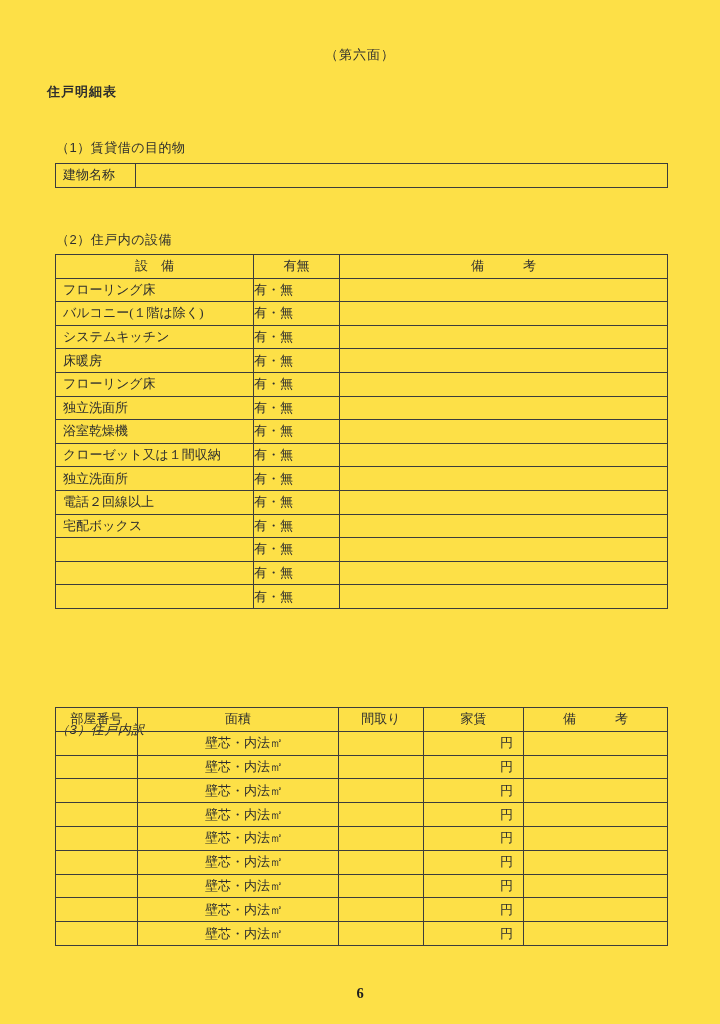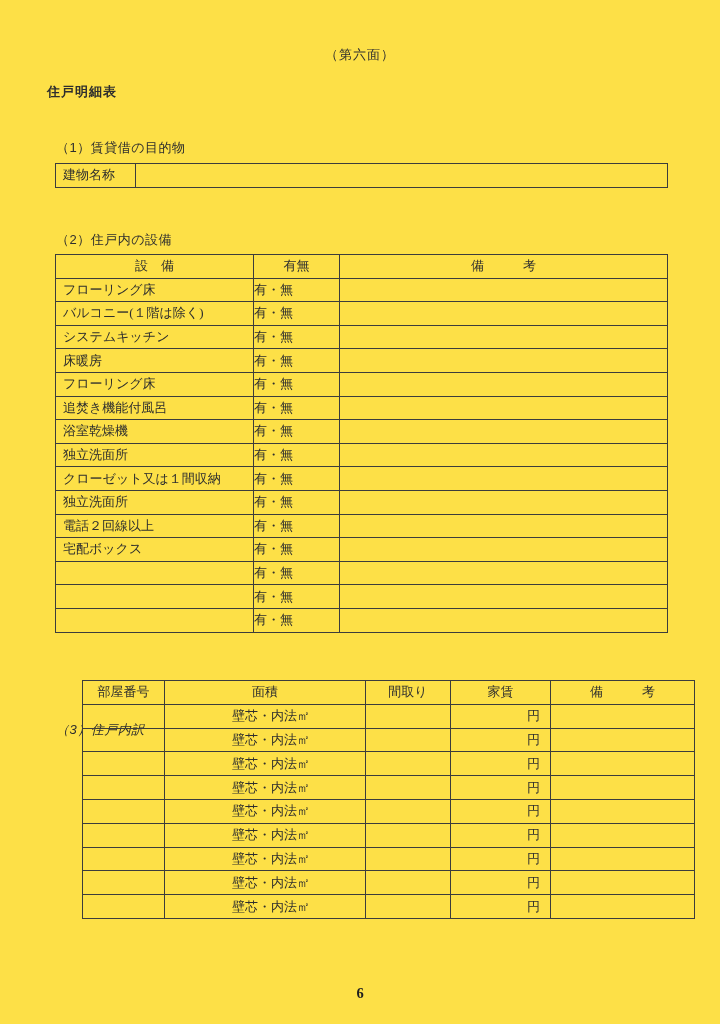--- a/index.html
+++ b/index.html
@@ -34,21 +34,21 @@
   td,th{
     border:1px solid #3c3c3c;
     padding:0;margin:0;
     font-size:13px;font-weight:normal;
     height:22.6px;
     overflow:hidden;white-space:nowrap;
     vertical-align:middle;
   }
   #table1{top:163px;}
   #table2{top:254px;}
-  #table3{top:680px;margin-left:27px;}
+  #table3{top:707px;}
   #table3 td,#table3 th{height:22.8px;}
 
   .cell-left{text-align:left;padding-left:7px;}
   .cell-center{text-align:left;}
   .hdr{text-align:center;}
   .area-cell{padding:0;}
   .area-inner{
     display:flex;justify-content:flex-end;align-items:center;
     padding-left:45px;padding-right:55px;height:100%;
   }
@@ -114,31 +114,26 @@
       <td class="cell-left">床暖房</td>
       <td class="cell-center">有・無</td>
       <td></td>
     </tr>
     <tr>
       <td class="cell-left">フローリング床</td>
       <td class="cell-center">有・無</td>
       <td></td>
     </tr>
     <tr>
-      <td class="cell-left">追焚き機能付風呂</td>
+      <td class="cell-left">独立洗面所</td>
       <td class="cell-center">有・無</td>
       <td></td>
     </tr>
     <tr>
       <td class="cell-left">浴室乾燥機</td>
-      <td class="cell-center">有・無</td>
-      <td></td>
-    </tr>
-    <tr>
-      <td class="cell-left">独立洗面所</td>
       <td class="cell-center">有・無</td>
       <td></td>
     </tr>
     <tr>
       <td class="cell-left">クローゼット又は１間収納</td>
       <td class="cell-center">有・無</td>
       <td></td>
     </tr>
     <tr>
       <td class="cell-left">独立洗面所</td>

